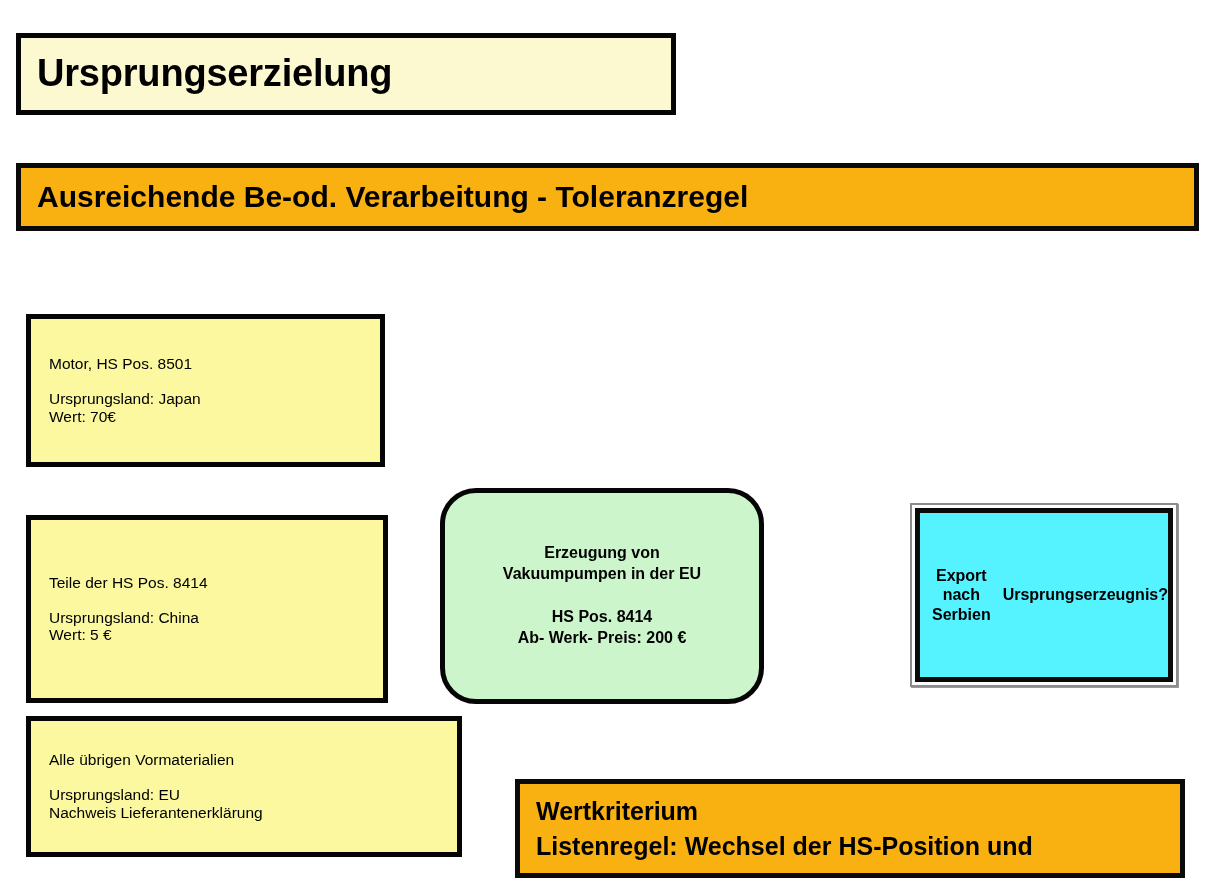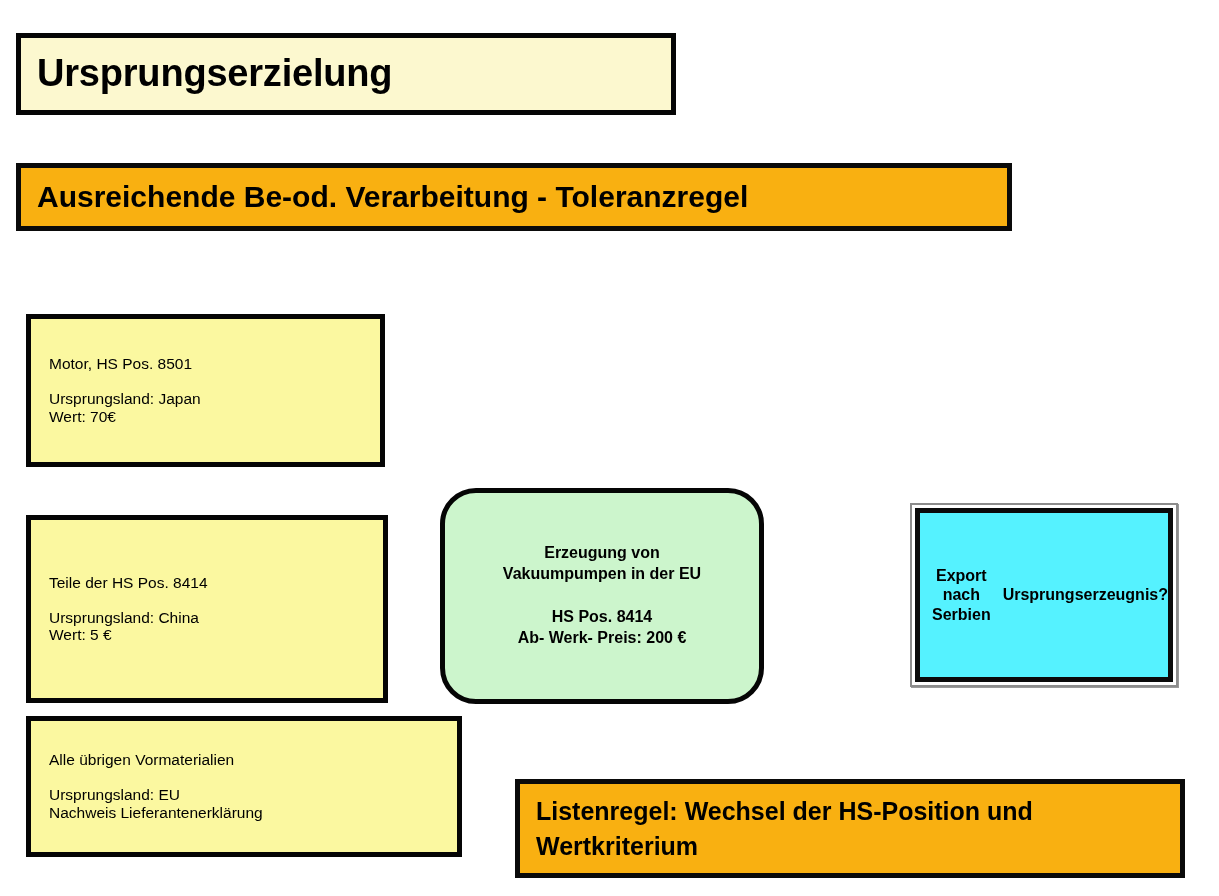--- a/index.html
+++ b/index.html
@@ -47,21 +47,21 @@
     font-size: 38px;
     font-weight: bold;
     line-height: 1.05;
     letter-spacing: -0.2px;
   }
 
   
   .banner {
     left: 16px;
     top: 152px;
-    width: 996px;
+    width: 1183px;
     height: 68px;
     background: #f9b011;
     border: 5px solid #0a0a0a;
     padding-left: 16px;
     justify-content: center;
   }
   .banner .txt {
     font-size: 30px;
     font-weight: bold;
     line-height: 1.08;
@@ -199,17 +199,17 @@
 
   <div class="box exportbox">
     <div class="inner">
       <div class="line">Export nach Serbien</div>
       <div class="gap"></div>
       <div class="line">Ursprungserzeugnis?</div>
     </div>
   </div>
 
   <div class="box rulebox">
+    <div class="line">Wertkriterium</div>
     <div class="line">Listenregel: Wechsel der HS-Position und</div>
-    <div class="line">Wertkriterium</div>
   </div>
 
 </div>
 
 </body></html>

